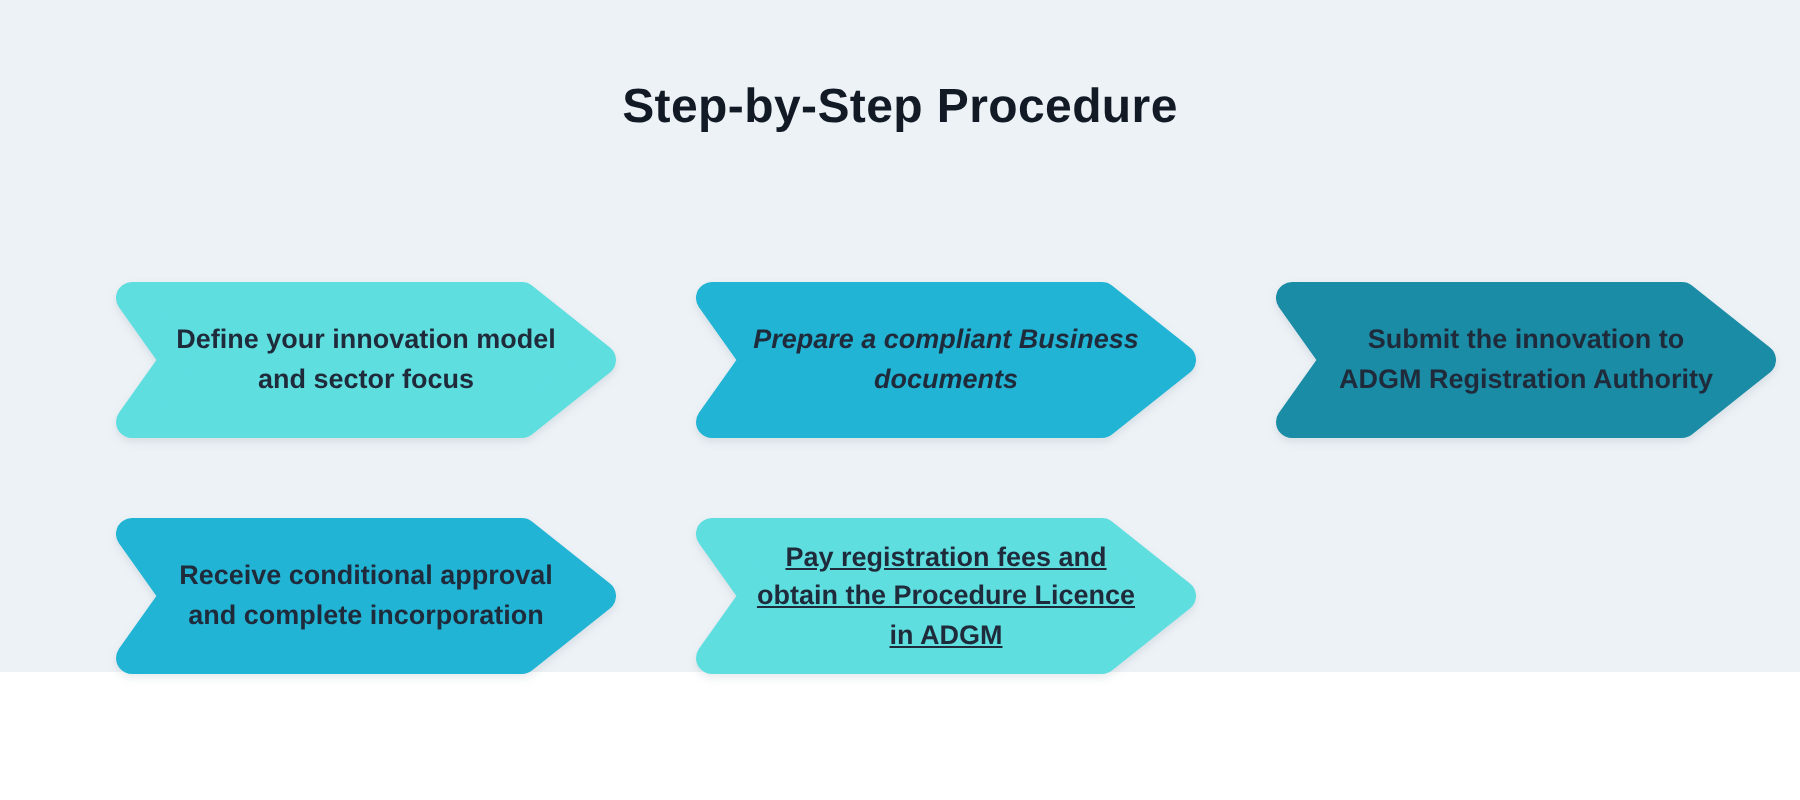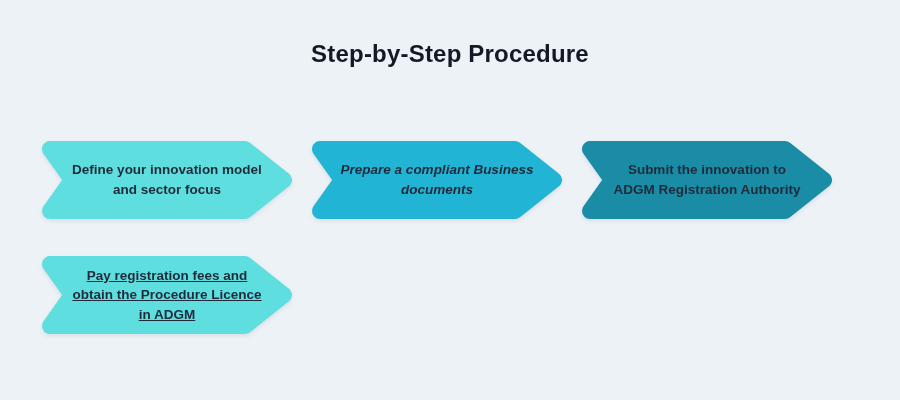--- a/index.html
+++ b/index.html
@@ -8,41 +8,42 @@
   }
   body {
     width: 900px;
     height: 400px;
     overflow: hidden;
     font-family: "Liberation Sans", sans-serif;
   }
   .canvas {
     position: relative;
     width: 900px;
-    height: 400px;
+    height: 336px;
   }
   .title {
     position: absolute;
     top: 40px;
     left: 0;
     width: 100%;
     text-align: center;
     font-size: 24px;
     font-weight: 700;
     letter-spacing: 0.2px;
   }
   .steps-grid {
     position: absolute;
-    left: 42px;
+    left: 58px;
     top: 141px;
     width: 790px;
     display: grid;
     grid-template-columns: repeat(3, 250px);
     column-gap: 20px;
     row-gap: 37px;
+    gap: 40px;
   }
   .step {
     position: relative;
     width: 250px;
     height: 78px;
   }
   .step svg {
     position: absolute;
     left: 0;
     top: 0;
@@ -103,20 +104,30 @@
         <path d="M8,8 L203,8 L242,39 L203,70 L8,70 L30,39 Z" stroke-width="16" stroke-linejoin="round" style="fill: rgb(26, 140, 166); stroke: rgb(26, 140, 166);"></path>
       </svg>
       <div class="step-text" style="color: rgb(31, 43, 58);">
         <div>Submit the innovation to</div>
         <div>ADGM Registration Authority</div>
         <div></div>
       </div>
     </div>
 
 
+    <div class="step">
+      <svg viewBox="0 0 250 78">
+        <path d="M8,8 L203,8 L242,39 L203,70 L8,70 L30,39 Z" stroke-width="16" stroke-linejoin="round" style="fill: rgb(34, 180, 213); stroke: rgb(34, 180, 213);"></path>
+      </svg>
+      <div class="step-text" style="color: rgb(31, 43, 58);">
+        <div>Receive conditional approval</div>
+        <div>and complete incorporation</div>
+        <div></div>
+      </div>
+    </div>
 
     <div class="step">
       <svg viewBox="0 0 250 78">
         <path d="M8,8 L203,8 L242,39 L203,70 L8,70 L30,39 Z" stroke-width="16" stroke-linejoin="round" style="fill: rgb(95, 222, 224); stroke: rgb(95, 222, 224);"></path>
       </svg>
       <div class="step-text" style="color: rgb(31, 43, 58); text-decoration: underline;">
         <div>Pay registration fees and</div>
         <div>obtain the Procedure Licence</div>
         <div>in ADGM</div>
       </div>

